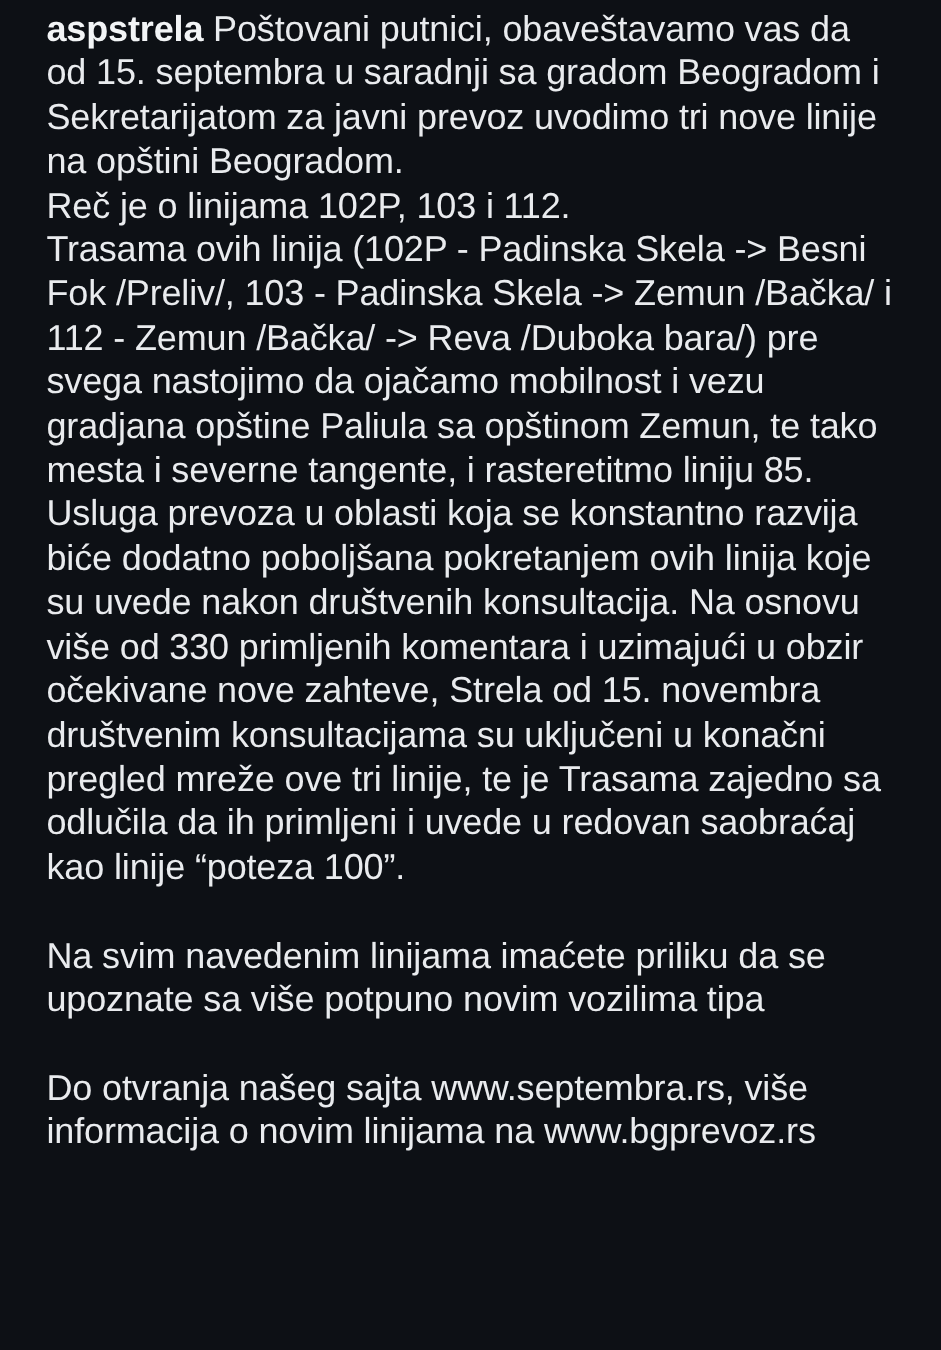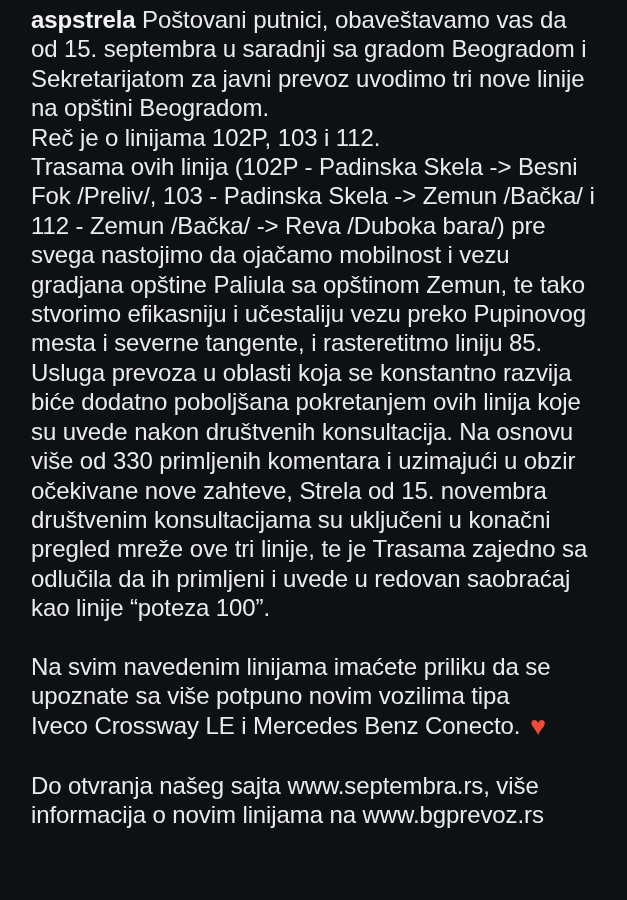--- a/index.html
+++ b/index.html
@@ -52,32 +52,30 @@
       <div class="line"><span class="username">aspstrela</span> Poštovani putnici, obaveštavamo vas da</div>
       <div class="line">od 15. septembra u saradnji sa gradom Beogradom i</div>
       <div class="line">Sekretarijatom za javni prevoz uvodimo tri nove linije</div>
       <div class="line">na opštini Beogradom.</div>
       <div class="line">Reč je o linijama 102P, 103 i 112.</div>
       <div class="line">Trasama ovih linija (102P - Padinska Skela -&gt; Besni</div>
       <div class="line">Fok /Preliv/, 103 - Padinska Skela -&gt; Zemun /Bačka/ i</div>
       <div class="line">112 - Zemun /Bačka/ -&gt; Reva /Duboka bara/) pre</div>
       <div class="line">svega nastojimo da ojačamo mobilnost i vezu</div>
       <div class="line">gradjana opštine Paliula sa opštinom Zemun, te tako</div>
-      <div class="line">stvorimo efikasniju i učestaliju vezu preko Pupinovog</div>
       <div class="line">mesta i severne tangente, i rasteretitmo liniju 85.</div>
       <div class="line">Usluga prevoza u oblasti koja se konstantno razvija</div>
       <div class="line">biće dodatno poboljšana pokretanjem ovih linija koje</div>
       <div class="line">su uvede nakon društvenih konsultacija. Na osnovu</div>
       <div class="line">više od 330 primljenih komentara i uzimajući u obzir</div>
       <div class="line">očekivane nove zahteve, Strela od 15. novembra</div>
       <div class="line">društvenim konsultacijama su uključeni u konačni</div>
       <div class="line">pregled mreže ove tri linije, te je Trasama zajedno sa</div>
       <div class="line">odlučila da ih primljeni i uvede u redovan saobraćaj</div>
       <div class="line">kao linije “poteza 100”.</div>
       <div class="line">&nbsp;</div>
       <div class="line">Na svim navedenim linijama imaćete priliku da se</div>
       <div class="line">upoznate sa više potpuno novim vozilima tipa</div>
-      <div class="line">Iveco Crossway LE i Mercedes Benz Conecto. <span class="heart" style="color: rgb(240, 74, 56);">♥</span></div>
       <div class="line">&nbsp;</div>
       <div class="line">Do otvranja našeg sajta www.septembra.rs, više</div>
       <div class="line">informacija o novim linijama na www.bgprevoz.rs</div>
     </div>
 </div>
 
 </body></html>

